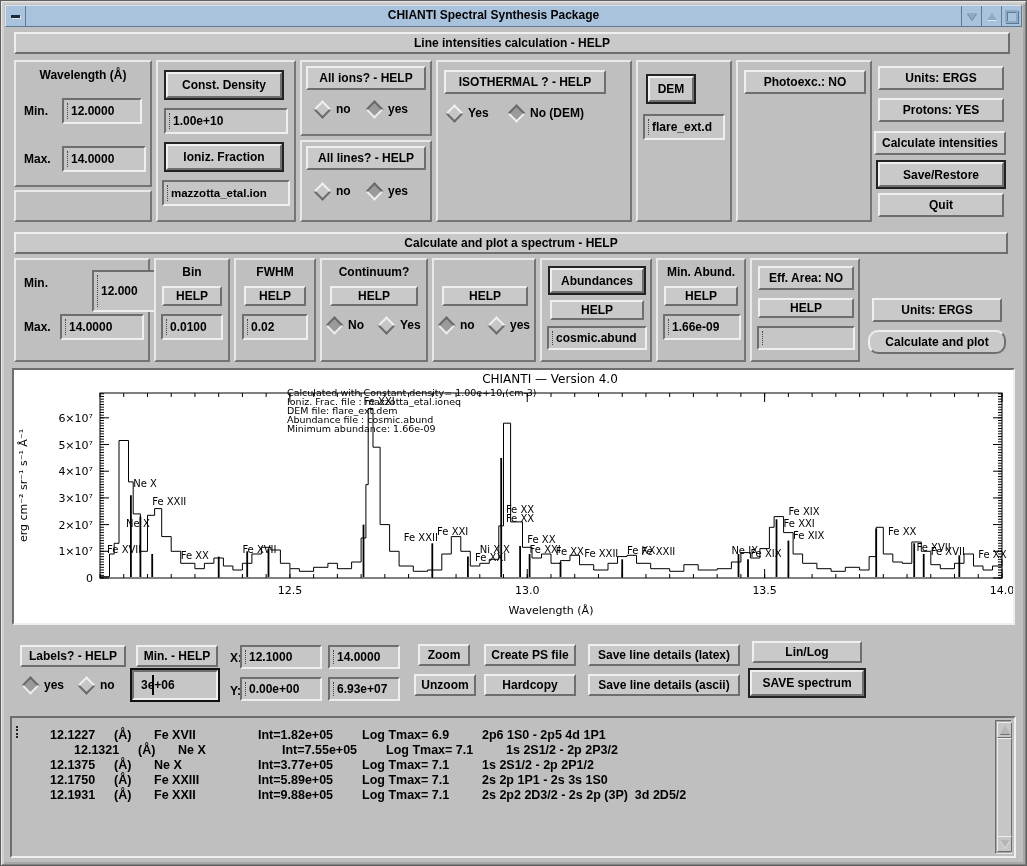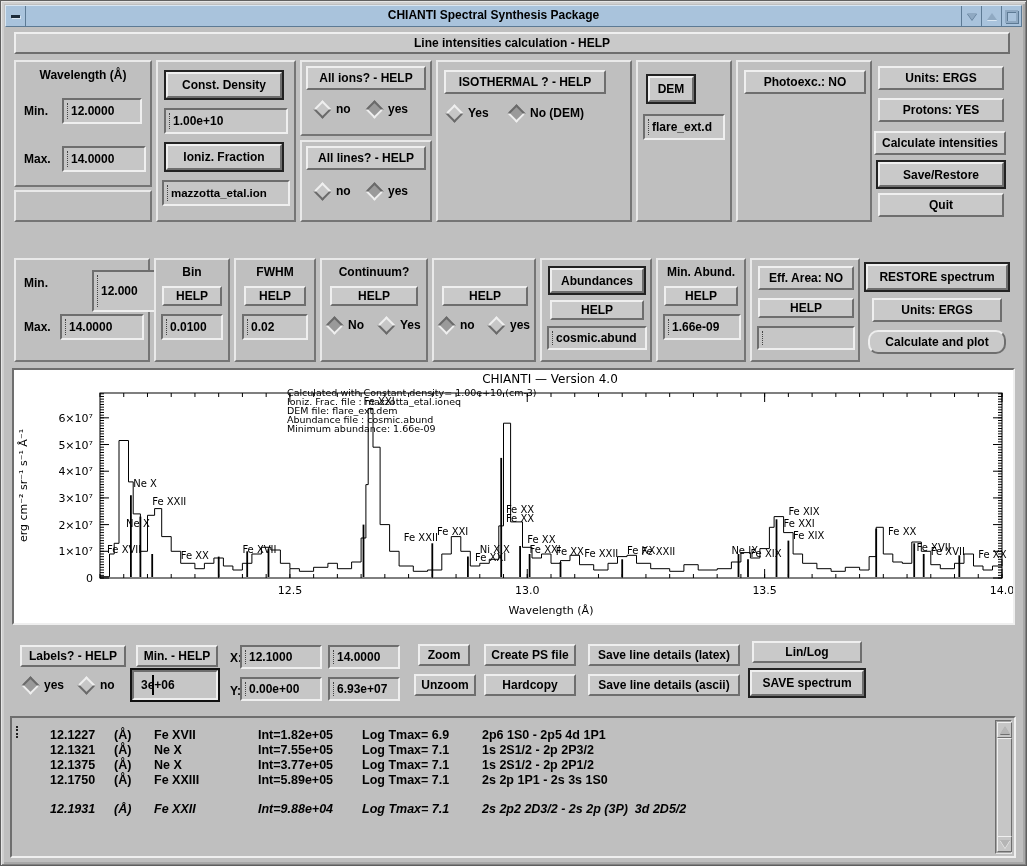--- a/index.html
+++ b/index.html
@@ -156,20 +156,21 @@
   <div class="panel" style="left:736px;top:60px;width:136px;height:162px;text-decoration:underline;">
     <div class="btn" style="left:6px;top:8px;width:122px;height:24px;">Photoexc.: NO</div>
   </div>
 
   <div class="btn" style="left:878px;top:66px;width:126px;height:24px;">Units: ERGS</div>
   <div class="btn" style="left:878px;top:98px;width:126px;height:24px;">Protons: YES</div>
   <div class="btn" style="left:874px;top:131px;width:132px;height:24px;">Calculate intensities</div>
   <div class="btn def" style="left:878px;top:162px;width:126px;height:25px;">Save/Restore</div>
   <div class="btn" style="left:878px;top:193px;width:126px;height:24px;">Quit</div>
 
+  <div class="sect" style="left:14px;top:232px;width:994px;height:22px;">Calculate and plot a spectrum - HELP</div>
 
   <div class="panel" style="left:14px;top:258px;width:136px;height:104px;">
     <div class="lab" style="left:8px;top:16px;">Min.</div>
     <div class="field" style="left:44px;top:10px;width:80px;height:42px;margin-left:32px;">
         <span class="val">12.000</span>
       </div>
     <div class="lab" style="left:8px;top:60px;">Max.</div>
     <div class="field" style="left:44px;top:54px;width:84px;height:26px;">
         <span class="val">14.0000</span>
       </div>
@@ -234,21 +235,20 @@
   </div>
 
   <div class="panel" style="left:750px;top:258px;width:110px;height:104px;">
     <div class="btn" style="left:6px;top:6px;width:96px;height:24px;">Eff. Area: NO</div>
     <div class="btn" style="left:6px;top:38px;width:96px;height:20px;">HELP</div>
     <div class="field" style="left:5px;top:66px;width:98px;height:24px;">
         <span class="val"></span>
       </div>
   </div>
 
-  <div class="btn def" style="left:866px;top:264px;width:142px;height:26px;">RESTORE spectrum</div>
   <div class="btn" style="left:872px;top:298px;width:130px;height:24px;">Units: ERGS</div>
   <div class="btn" style="left:868px;top:330px;width:138px;height:24px;border-radius:10px;">Calculate and plot</div>
 
   <div class="plotpanel">
     <svg width="999" height="253" viewBox="0 0 999 253">
         <rect x="86" y="23" width="902" height="185" fill="none" stroke="#000"></rect>
         <line x1="86" y1="208" x2="86" y2="204" stroke="#000"></line>
         <line x1="86" y1="23" x2="86" y2="27" stroke="#000"></line>
         <line x1="109.73684210526349" y1="208" x2="109.73684210526349" y2="204" stroke="#000"></line>
         <line x1="109.73684210526349" y1="23" x2="109.73684210526349" y2="27" stroke="#000"></line>
@@ -597,31 +597,31 @@
   <div class="btn" style="left:588px;top:644px;width:152px;height:22px;">Save line details (latex)</div>
   <div class="btn" style="left:588px;top:674px;width:152px;height:22px;">Save line details (ascii)</div>
   <div class="btn" style="left:752px;top:641px;width:110px;height:22px;">Lin/Log</div>
   <div class="btn def" style="left:750px;top:670px;width:114px;height:26px;">SAVE spectrum</div>
 
   <div class="textarea">
     <div class="tcaret"></div>
     <div class="lrow" style="top:10px;">
       <span class="c-wl">12.1227</span><span class="c-un">(Å)</span><span class="c-ion">Fe XVII</span><span class="c-int">Int=1.82e+05</span><span class="c-tm">Log Tmax= 6.9</span><span>2p6 1S0 - 2p5 4d 1P1</span>
     </div>
-    <div class="lrow" style="top:25px;">
+    <div class="lrow" style="top:25px;margin-left:24px;">
       <span class="c-wl">12.1321</span><span class="c-un">(Å)</span><span class="c-ion">Ne X</span><span class="c-int">Int=7.55e+05</span><span class="c-tm">Log Tmax= 7.1</span><span>1s 2S1/2 - 2p 2P3/2</span>
     </div>
     <div class="lrow" style="top:40px;">
       <span class="c-wl">12.1375</span><span class="c-un">(Å)</span><span class="c-ion">Ne X</span><span class="c-int">Int=3.77e+05</span><span class="c-tm">Log Tmax= 7.1</span><span>1s 2S1/2 - 2p 2P1/2</span>
     </div>
     <div class="lrow" style="top:55px;">
       <span class="c-wl">12.1750</span><span class="c-un">(Å)</span><span class="c-ion">Fe XXIII</span><span class="c-int">Int=5.89e+05</span><span class="c-tm">Log Tmax= 7.1</span><span>2s 2p 1P1 - 2s 3s 1S0</span>
     </div>
-    <div class="lrow" style="top:84px;font-style:italic;">
-      <span class="c-wl">12.1931</span><span class="c-un">(Å)</span><span class="c-ion">Fe XXII</span><span class="c-int">Int=9.88e+04</span><span class="c-tm">Log Tmax= 7.1</span><span>2s 2p2 2D3/2 - 2s 2p (3P)  3d 2D5/2</span>
+    <div class="lrow" style="top:70px;">
+      <span class="c-wl">12.1931</span><span class="c-un">(Å)</span><span class="c-ion">Fe XXII</span><span class="c-int">Int=9.88e+05</span><span class="c-tm">Log Tmax= 7.1</span><span>2s 2p2 2D3/2 - 2s 2p (3P)  3d 2D5/2</span>
     </div>
     <div class="sbar">
       <div class="sarr up">
           <div class="arr-u"></div>
         </div>
       <div class="sthumb"></div>
       <div class="sarr dn">
           <div class="arr-d"></div>
         </div>
     </div>

